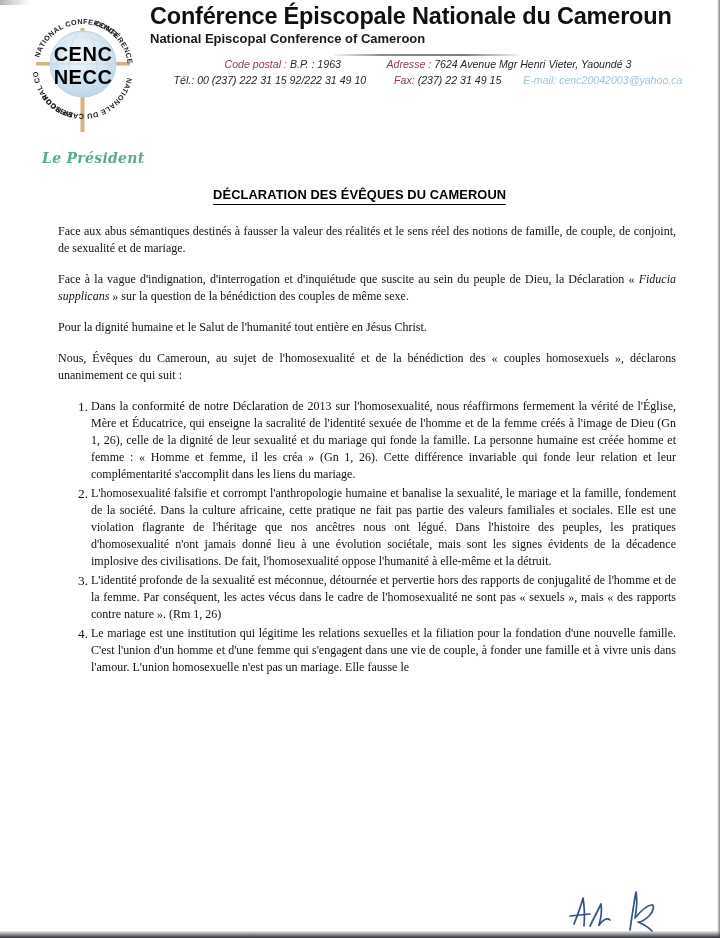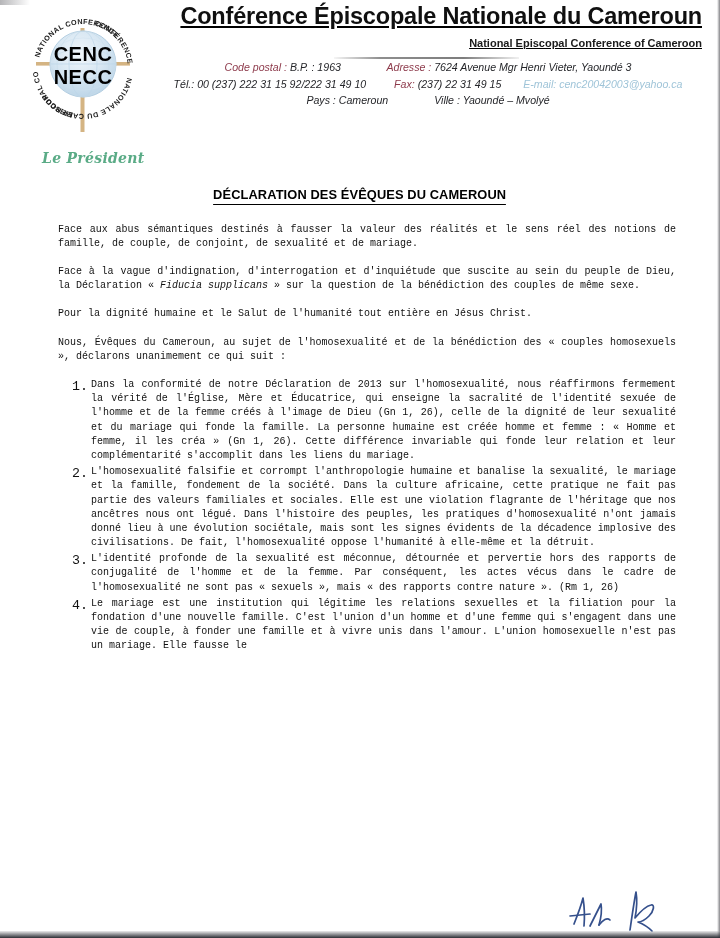--- a/index.html
+++ b/index.html
@@ -48,39 +48,38 @@
   .logo {
     position: absolute;
     left: 22px;
     top: 6px;
     width: 122px;
     height: 126px;
   }
   .header-titles {
     padding-left: 150px;
     padding-right: 18px;
-    text-align: right;
-    text-decoration: underline;
+    text-align: left;
   }
   .title-fr {
     font-family: "Liberation Sans", sans-serif;
     font-weight: bold;
     font-size: 23.5px;
     letter-spacing: -0.2px;
     color: #101010;
     line-height: 1.05;
     white-space: nowrap;
   }
   .title-en {
     font-family: "Liberation Sans", sans-serif;
     font-weight: bold;
-    font-size: 11px;
+    font-size: 13px;
     color: #1a1a1a;
     line-height: 1.25;
-    margin-top: 8px;
+    margin-top: 2px;
     white-space: nowrap;
   }
   .header-rule {
     width: 185px;
     height: 2px;
     margin: 7px auto 0 auto;
     background: linear-gradient(to right, rgba(160,160,160,0.1), #8e8e8e 25%, #7d7d7d 70%, rgba(160,160,160,0.15));
   }
   .contact {
     text-align: center;
@@ -134,22 +133,22 @@
     letter-spacing: 0.1px;
     border-bottom: 1.6px solid #000;
     padding-bottom: 0px;
     margin-top: 3px;
     transform: scaleX(0.96);
   }
 
   
   .body-wrap {
     margin: 18px 44px 0 58px;
-    font-family: Liberation Mono, monospace;
-    font-size: 10px;
+    font-family: Liberation Serif, serif;
+    font-size: 12px;
     line-height: 1.42;
     color: #111;
     text-align: justify;
   }
   .para {
     margin-bottom: 14px;
   }
   .para:last-child { margin-bottom: 0; }
   .it { font-style: italic; }
 
@@ -254,27 +253,20 @@
       <div>
         <span class="val">Tél.:</span>
         <span class="val">00 (237) 222 31 15 92/222 31 49 10</span>
         <span class="sp-lg"></span>
         <span class="lbl">Fax:</span>
         <span class="val">(237) 22 31 49 15</span>
         <span class="sp-md"></span>
         <span class="email">E-mail:</span>
         <span class="email">cenc20042003@yahoo.ca</span>
       </div>
-      <div>
-        <span class="val">Pays :</span>
-        <span class="val">Cameroun</span>
-        <span class="sp-xl"></span>
-        <span class="val">Ville :</span>
-        <span class="val">Yaoundé – Mvolyé</span>
-      </div>
     </div>
   </div>
 
   <div class="president">Le Président</div>
 
   <div class="doc-title">
     <div><span class="line1">DÉCLARATION DES ÉVÊQUES DU CAMEROUN</span></div>
   </div>
 
   <div class="body-wrap">

